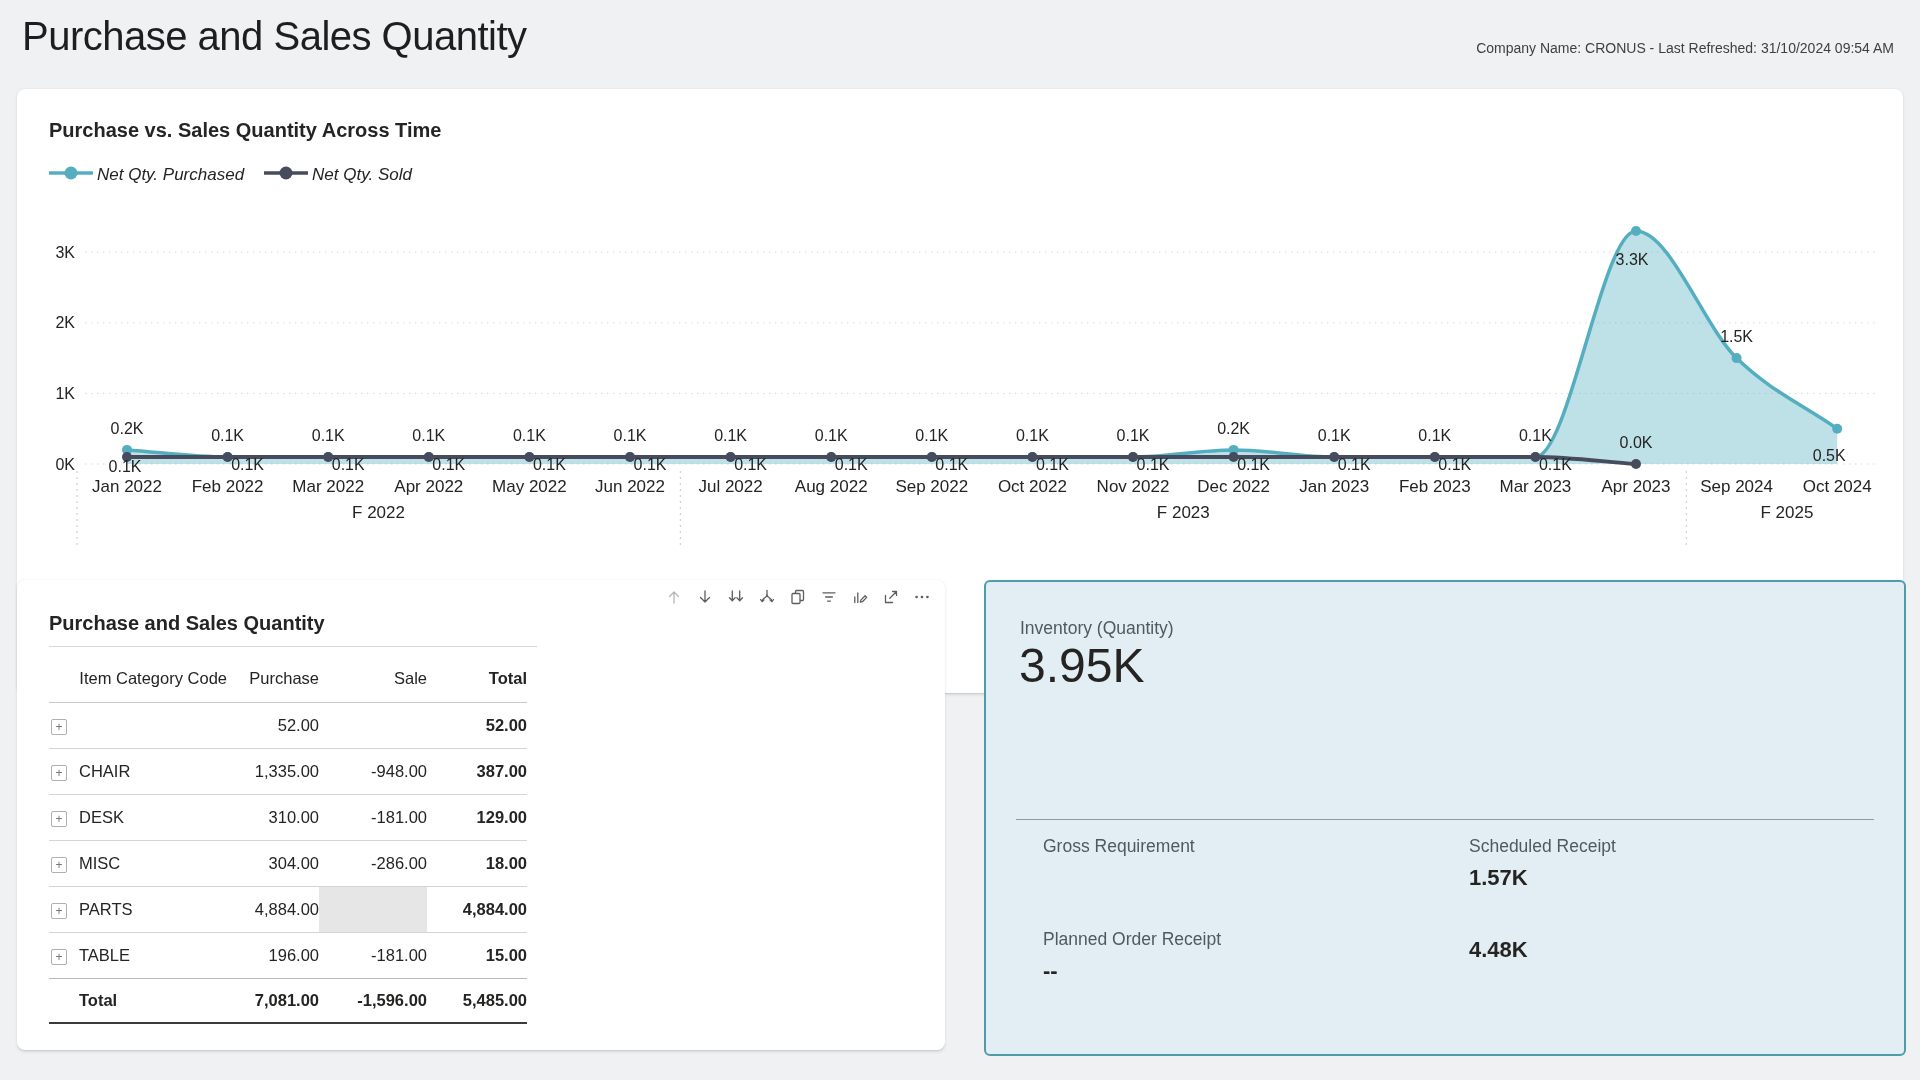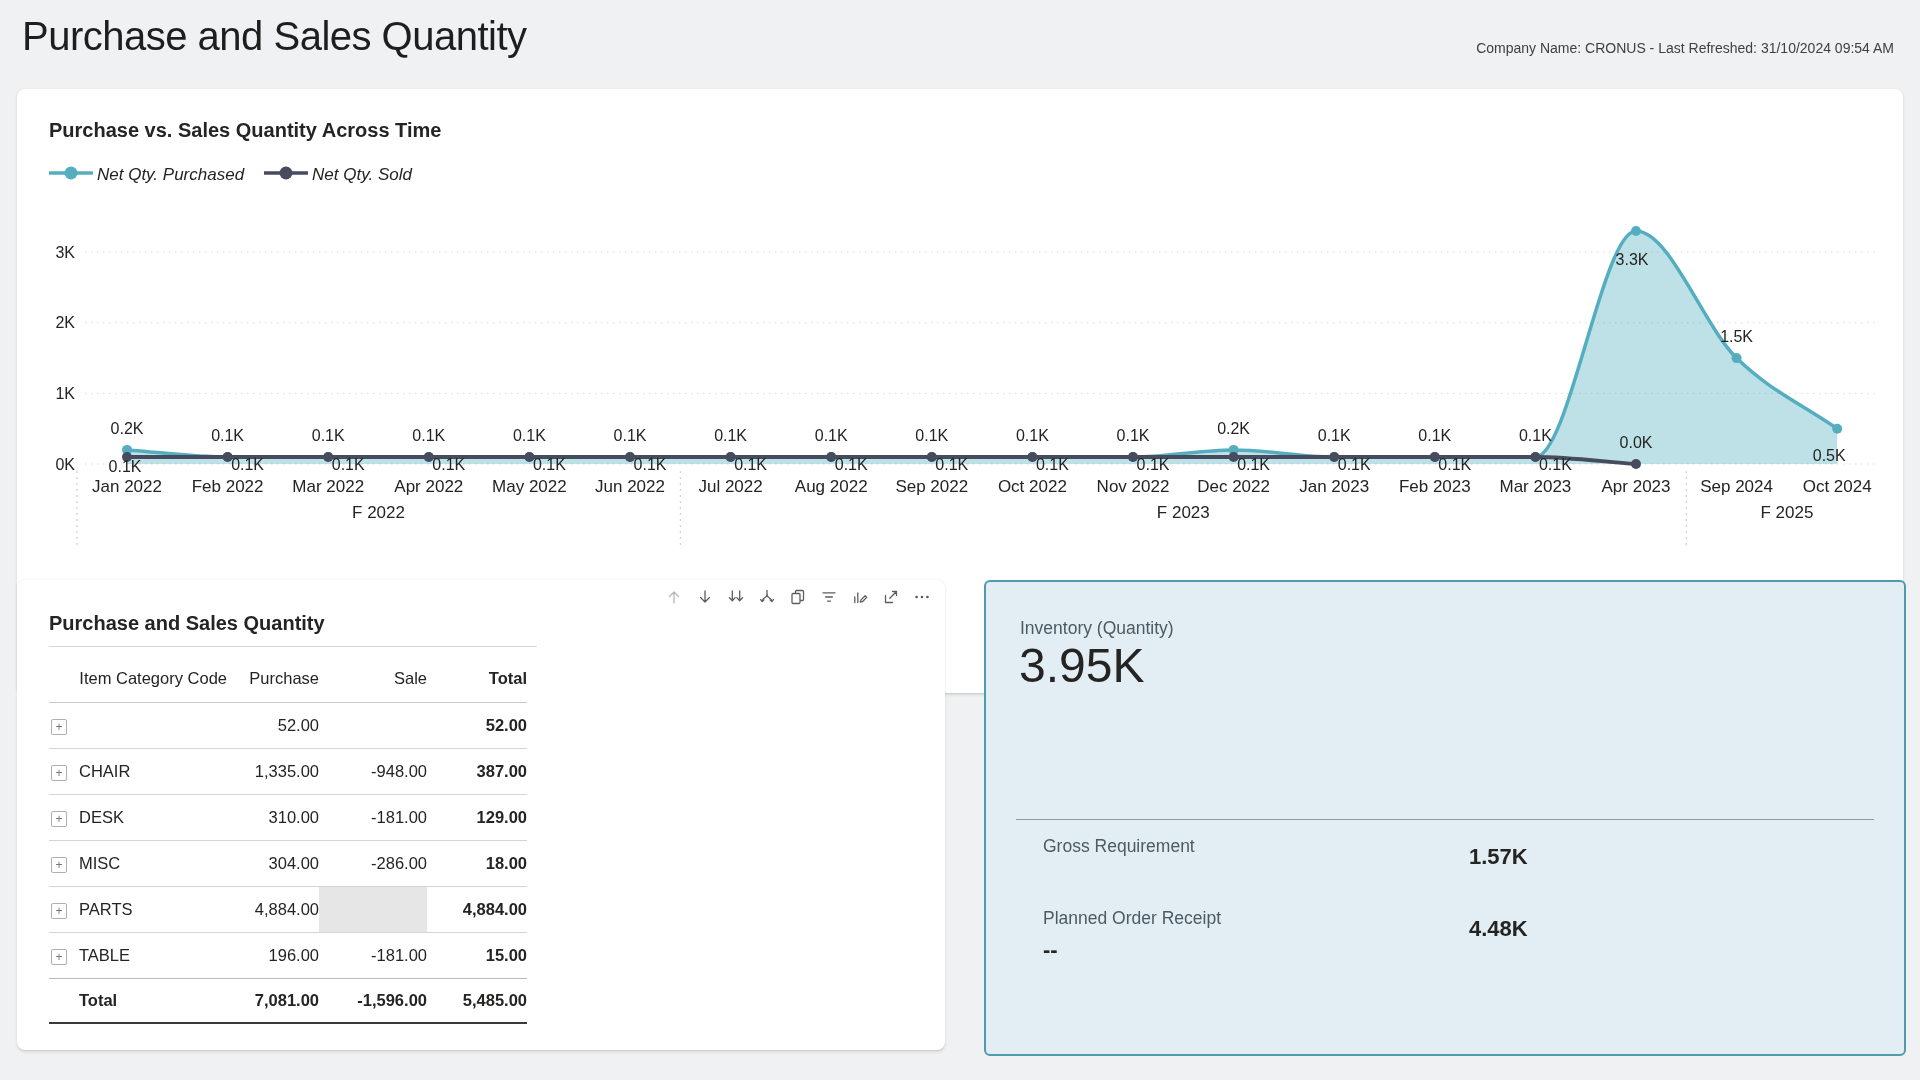--- a/index.html
+++ b/index.html
@@ -331,20 +331,21 @@
 
 <div class="card card-kpi">
   <div class="kpi-title">Inventory (Quantity)</div>
   <div class="kpi-value">3.95K</div>
   <div class="kpi-divider"></div>
   <div class="kpi-grid">
     <div class="kpi-metric">
       <div class="kpi-label">Gross Requirement</div>
     </div>
     <div class="kpi-metric">
+      <div class="kpi-label">Scheduled Receipt</div>
       <div class="kpi-sub">1.57K</div>
     </div>
     <div class="kpi-metric">
       <div class="kpi-label">Planned Order Receipt</div>
       <div class="kpi-sub">--</div>
     </div>
     <div class="kpi-metric">
       <div class="kpi-sub">4.48K</div>
     </div>
   </div>

